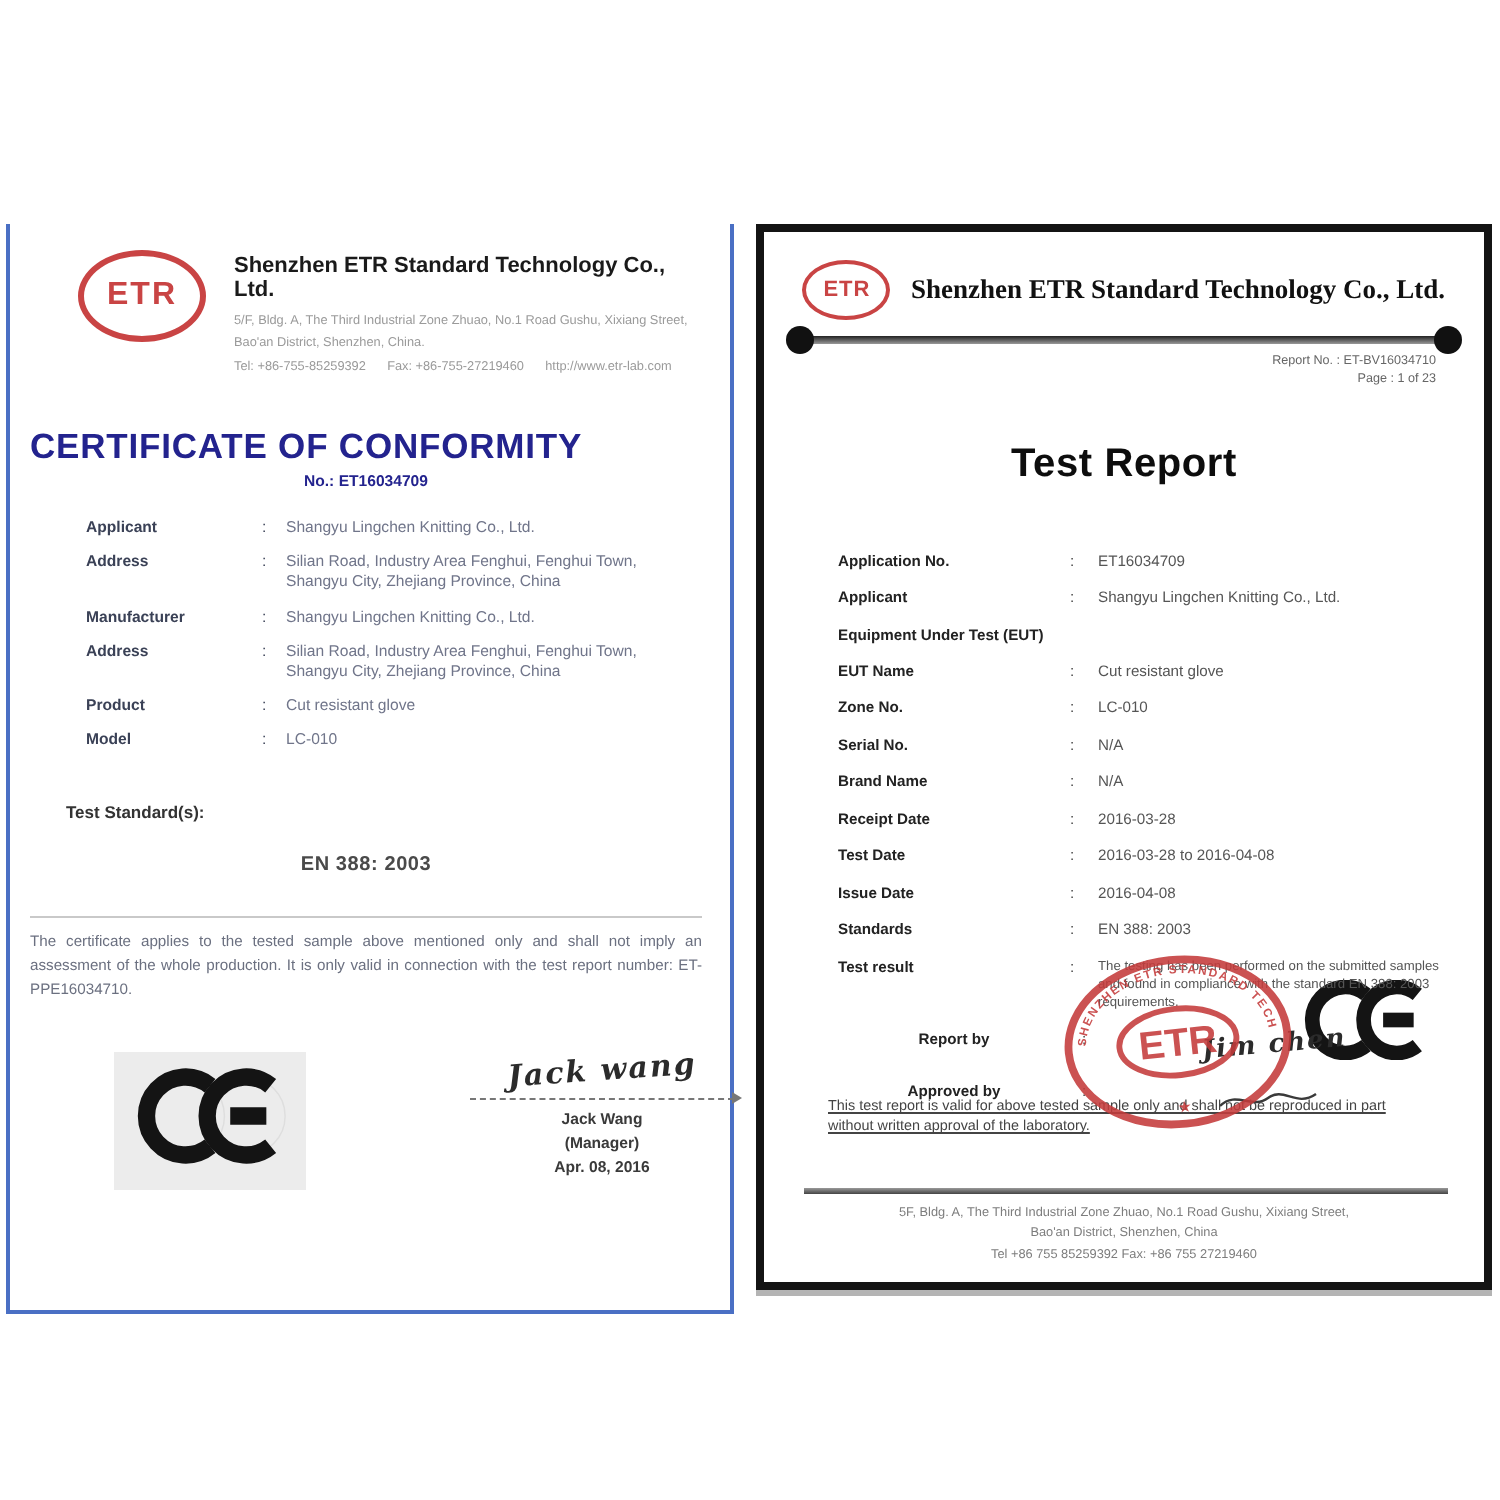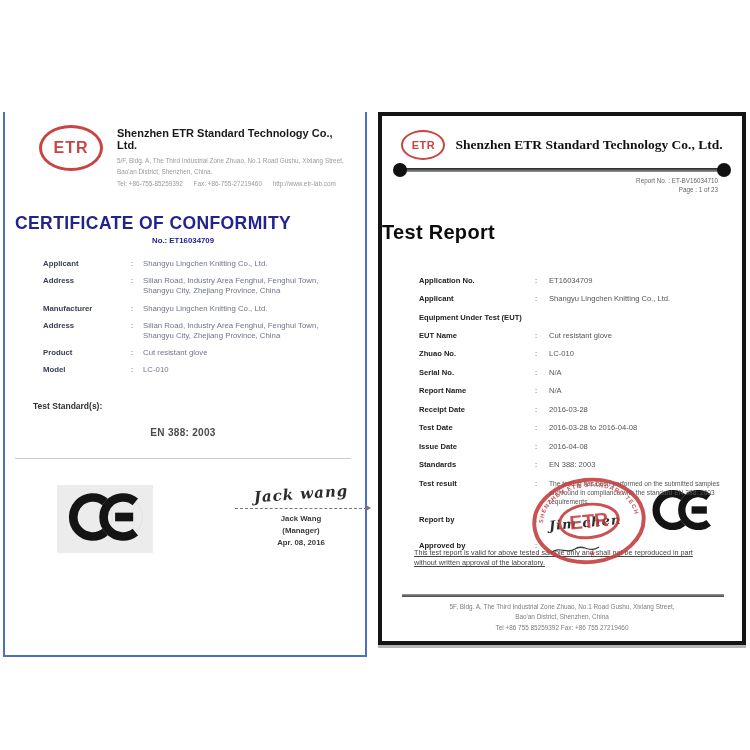--- a/index.html
+++ b/index.html
@@ -43,29 +43,29 @@
   .doc-right{position:absolute;left:378px;top:112px;width:368px;height:533px;box-sizing:border-box;
              border:4px solid #141414;background:#fff;box-shadow:0 3px 0 #b4b4b4;padding:14px 0 0 0;}
   .rr-logo-row{display:flex;align-items:center;justify-content:center;}
   .etr-logo.small{width:40px;height:26px;border-width:2px;font-size:11px;letter-spacing:.5px;}
   .rr-company{margin-left:10px;font-family:"Liberation Serif",serif;font-weight:bold;font-size:13.5px;color:#111;}
   .rr-rule{position:relative;height:4px;margin:8px 18px 0 18px;background:linear-gradient(180deg,#222,#999);}
   .rr-dot{position:absolute;top:-5px;width:14px;height:14px;border-radius:50%;background:#111;}
   .rr-dot.left{left:-7px;} .rr-dot.right{right:-7px;}
   .rr-meta{margin:4px 24px 0 0;text-align:right;font-size:6.3px;color:#666;line-height:1.5;}
   .rr-meta .meta-lbl{color:#666;}
-  .rr-title{margin:26px 0 0 0;font-size:20px;font-weight:bold;color:#0d0d0d;letter-spacing:.3px;}
+  .rr-title{margin:26px 0 0 0;text-align:center;font-size:20px;font-weight:bold;color:#0d0d0d;letter-spacing:.3px;}
   .rr-rows{margin:32px 0 0 37px;position:relative;z-index:2;}
   .rr-row{display:flex;margin-bottom:9px;font-size:7.6px;line-height:1.25;}
   .rr-row .lbl{flex:0 0 116px;font-weight:bold;color:#222;}
   .rr-row .colon{flex:0 0 14px;color:#444;}
   .rr-row .val{flex:1;color:#555;padding-right:16px;}
   .rr-section{font-size:7.6px;font-weight:bold;color:#222;margin-bottom:9px;}
   .rr-row .val.small{font-size:6.6px;line-height:1.4;padding-right:16px;}
-  .rr-row.tall{height:22px;margin-bottom:4px;}
+  .rr-row.tall{height:22px;margin-bottom:4px;text-align:center;}
   .sig-script2{font-family:"DejaVu Serif",serif;font-style:italic;font-weight:bold;font-size:13px;
                color:#2b2b2b;transform:rotate(-5deg);display:inline-block;letter-spacing:1px;}
   .rr-note{position:absolute;left:32px;top:432px;width:300px;font-size:7.2px;color:#444;line-height:1.45;margin:0;z-index:2;text-decoration:underline;}
   .rr-footer-rule{position:absolute;left:20px;top:478px;width:322px;height:3px;background:linear-gradient(180deg,#999,#444);}
   .rr-footer{position:absolute;left:0;top:486px;width:100%;text-align:center;font-size:6.4px;color:#7d7d7d;line-height:1.6;}
   .stamp{position:absolute;left:148px;top:356px;z-index:3;opacity:.88;transform:rotate(-6deg);}
   .ce-right{position:absolute;left:268px;top:374px;z-index:1;}
   .approved-squiggle{position:relative;top:2px;}
 </style>
 </head>
@@ -120,20 +120,21 @@
         <span class="colon">:</span>
         <span class="val">LC-010</span>
       </div>
     </div>
 
     <div class="lc-std-label">Test Standard(s):</div>
     <div class="lc-standard">EN 388: 2003</div>
 
     <hr class="lc-sep">
 
+    <p class="lc-para">The certificate applies to the tested sample above mentioned only and shall not imply an assessment of the whole production. It is only valid in connection with the test report number: ET-PPE16034710.</p>
 
     <div class="lc-bottom">
       <div class="ce-box" role="img" aria-label="CE">
         <svg width="78" height="50" viewBox="0 0 108 64">
           <circle cx="37" cy="32" r="27" fill="none" stroke="#dedede" stroke-width="1"></circle>
           <circle cx="79" cy="32" r="27" fill="none" stroke="#dedede" stroke-width="1"></circle>
           <path d="M54 11 A27 27 0 1 0 54 53" fill="none" stroke="#141414" stroke-width="12"></path>
           <path d="M96 11 A27 27 0 1 0 96 53" fill="none" stroke="#141414" stroke-width="12"></path>
           <path d="M68 32 H 93" stroke="#141414" stroke-width="12"></path>
         </svg>
@@ -189,31 +190,31 @@
       </div>
 
       <div class="rr-section">Equipment Under Test (EUT)</div>
 
       <div class="rr-row">
         <span class="lbl">EUT Name</span>
         <span class="colon">:</span>
         <span class="val">Cut resistant glove</span>
       </div>
       <div class="rr-row">
-        <span class="lbl">Zhuao No.</span>
+        <span class="lbl">Zone No.</span>
         <span class="colon">:</span>
         <span class="val">LC-010</span>
       </div>
       <div class="rr-row">
         <span class="lbl">Serial No.</span>
         <span class="colon">:</span>
         <span class="val">N/A</span>
       </div>
       <div class="rr-row">
-        <span class="lbl">Report Name</span>
+        <span class="lbl">Brand Name</span>
         <span class="colon">:</span>
         <span class="val">N/A</span>
       </div>
       <div class="rr-row">
         <span class="lbl">Receipt Date</span>
         <span class="colon">:</span>
         <span class="val">2016-03-28</span>
       </div>
       <div class="rr-row">
         <span class="lbl">Test Date</span>

